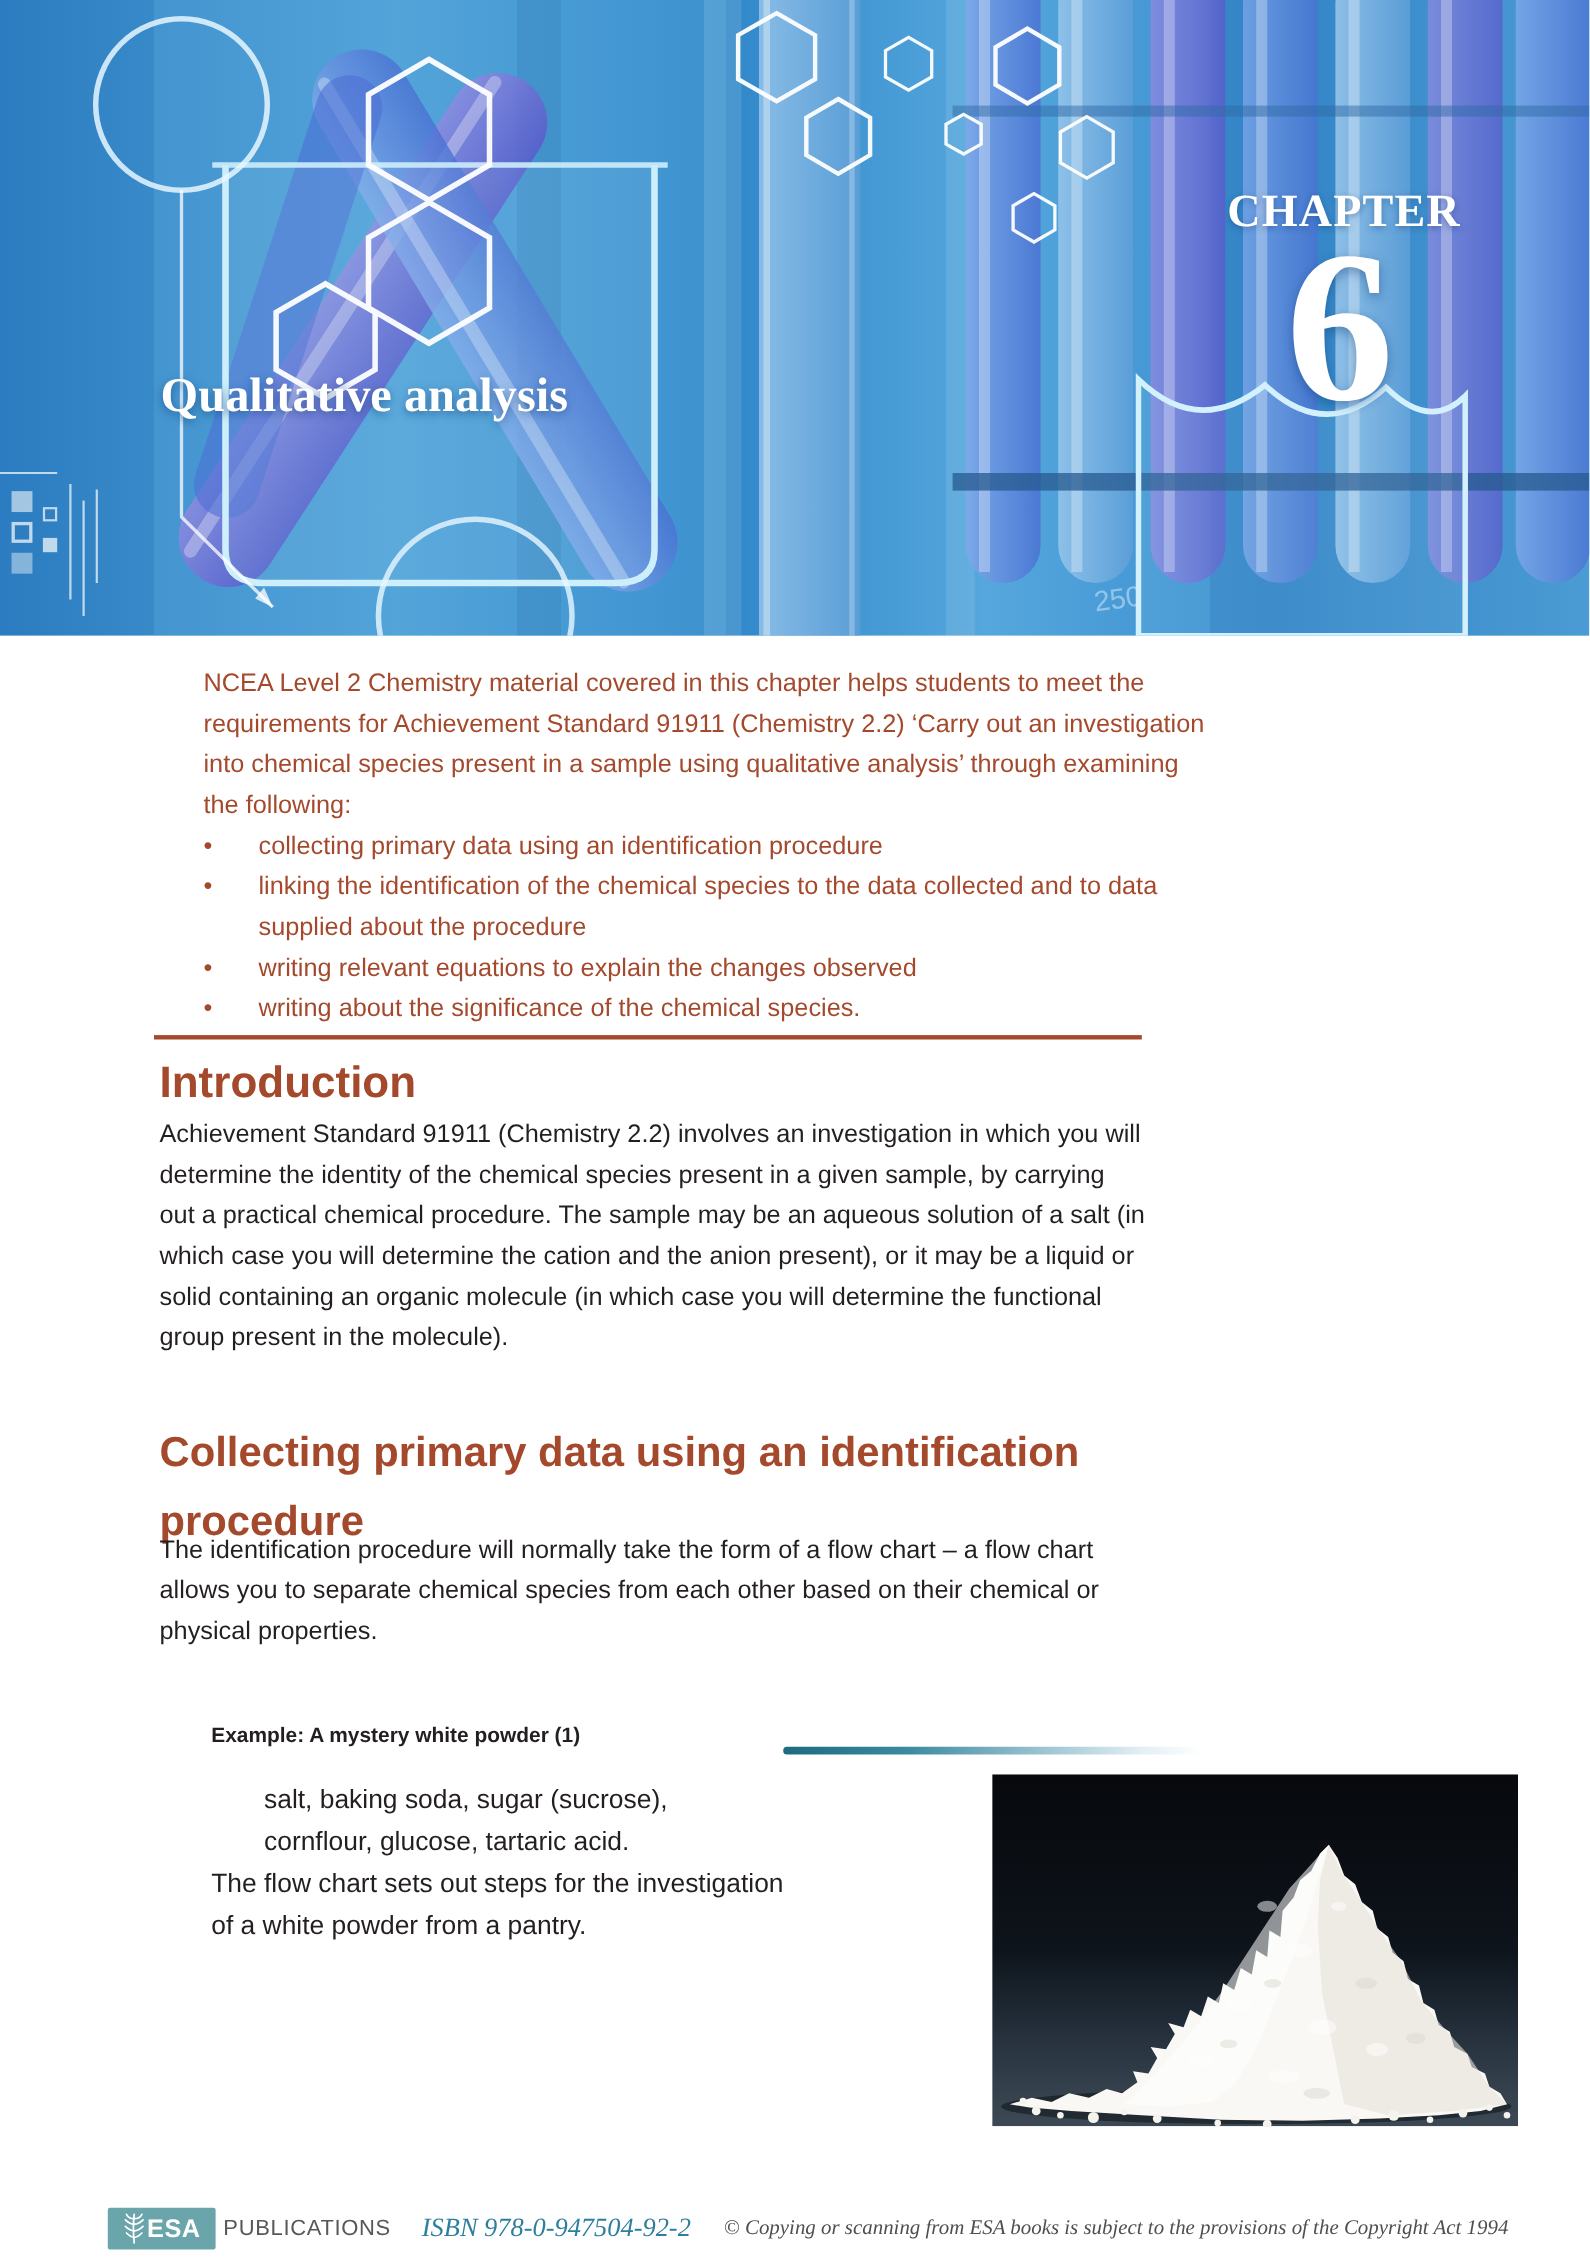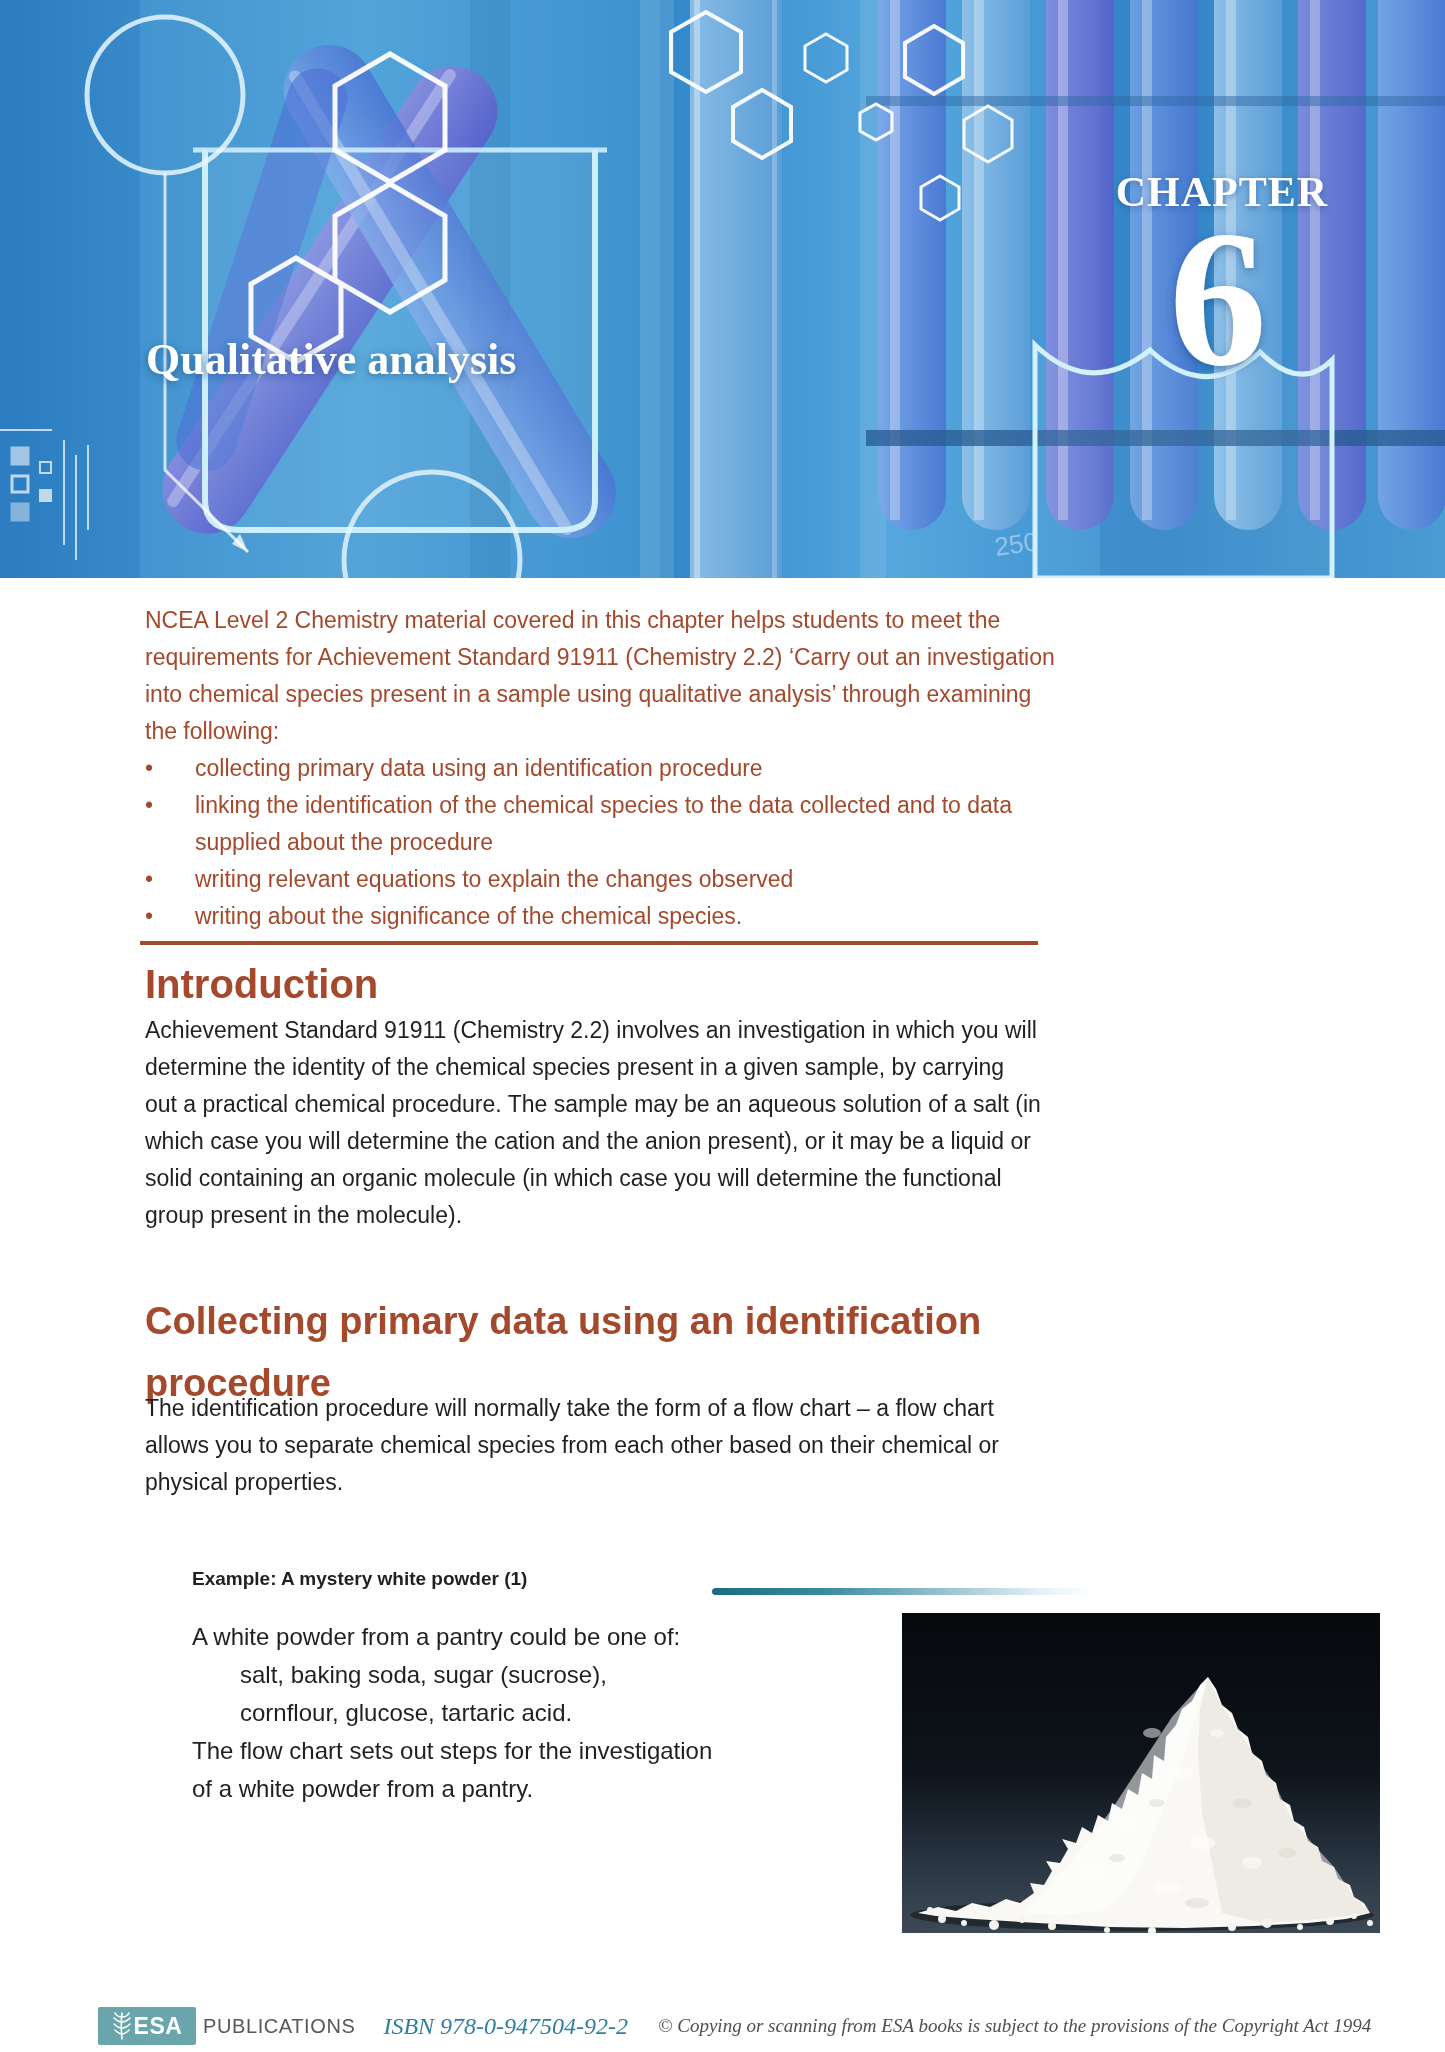--- a/index.html
+++ b/index.html
@@ -14,21 +14,21 @@
       text-shadow:0 2px 8px rgba(16,62,120,.55);}
   .chapter-label{position:absolute;left:1108px;top:168px;width:220px;text-align:right;
       font-family:"Liberation Serif",serif;font-weight:bold;font-size:42px;letter-spacing:1px;
       color:#ffffff;text-shadow:0 2px 6px rgba(16,62,120,.45);}
   .chapter-number{position:absolute;left:1108px;top:200px;width:220px;text-align:center;
       font-family:"Liberation Serif",serif;font-weight:bold;font-size:196px;line-height:1;
       color:#ffffff;text-shadow:0 3px 10px rgba(16,62,120,.45);}
 
   
   .pre{white-space:pre-line;}
-  .red{color:#a4492c;}
+  .red{color:#a4492c;margin-left:40px;}
   .std-block{position:absolute;left:145px;top:602px;width:1120px;
       font-size:23px;line-height:37px;}
   .bullet-row{display:flex;}
   .bullet-mark{width:50px;flex:0 0 50px;color:#a4492c;}
   .rule{position:absolute;left:140px;top:941px;width:898px;height:4px;background:#a4492c;}
 
   .h1{position:absolute;left:145px;font-family:"Liberation Sans",sans-serif;
       font-weight:bold;color:#a4492c;}
   .h1.intro{top:962px;font-size:40px;line-height:44px;}
   .h1.collecting{top:1290px;font-size:38px;line-height:62px;}
@@ -211,21 +211,20 @@
   <div class="h1 collecting pre">Collecting primary data using an identification
 procedure</div>
   <div class="para collect-p pre">The identification procedure will normally take the form of a flow chart – a flow chart
 allows you to separate chemical species from each other based on their chemical or
 physical properties.</div>
 
   <div class="example-heading">Example: A mystery white powder (1)</div>
   <div class="teal-line"></div>
 
   <div class="example-body">
-    <div>A white powder from a pantry could be one of:</div>
     <div class="indent">salt, baking soda, sugar (sucrose),</div>
     <div class="indent">cornflour, glucose, tartaric acid.</div>
     <div class="pre">The flow chart sets out steps for the investigation
 of a white powder from a pantry.</div>
   </div>
 
   <div class="photo">
     <svg width="478" height="320" viewBox="0 0 478 320">
       <defs>
         <linearGradient id="photoBg" x1="0" y1="0" x2="0" y2="1">

